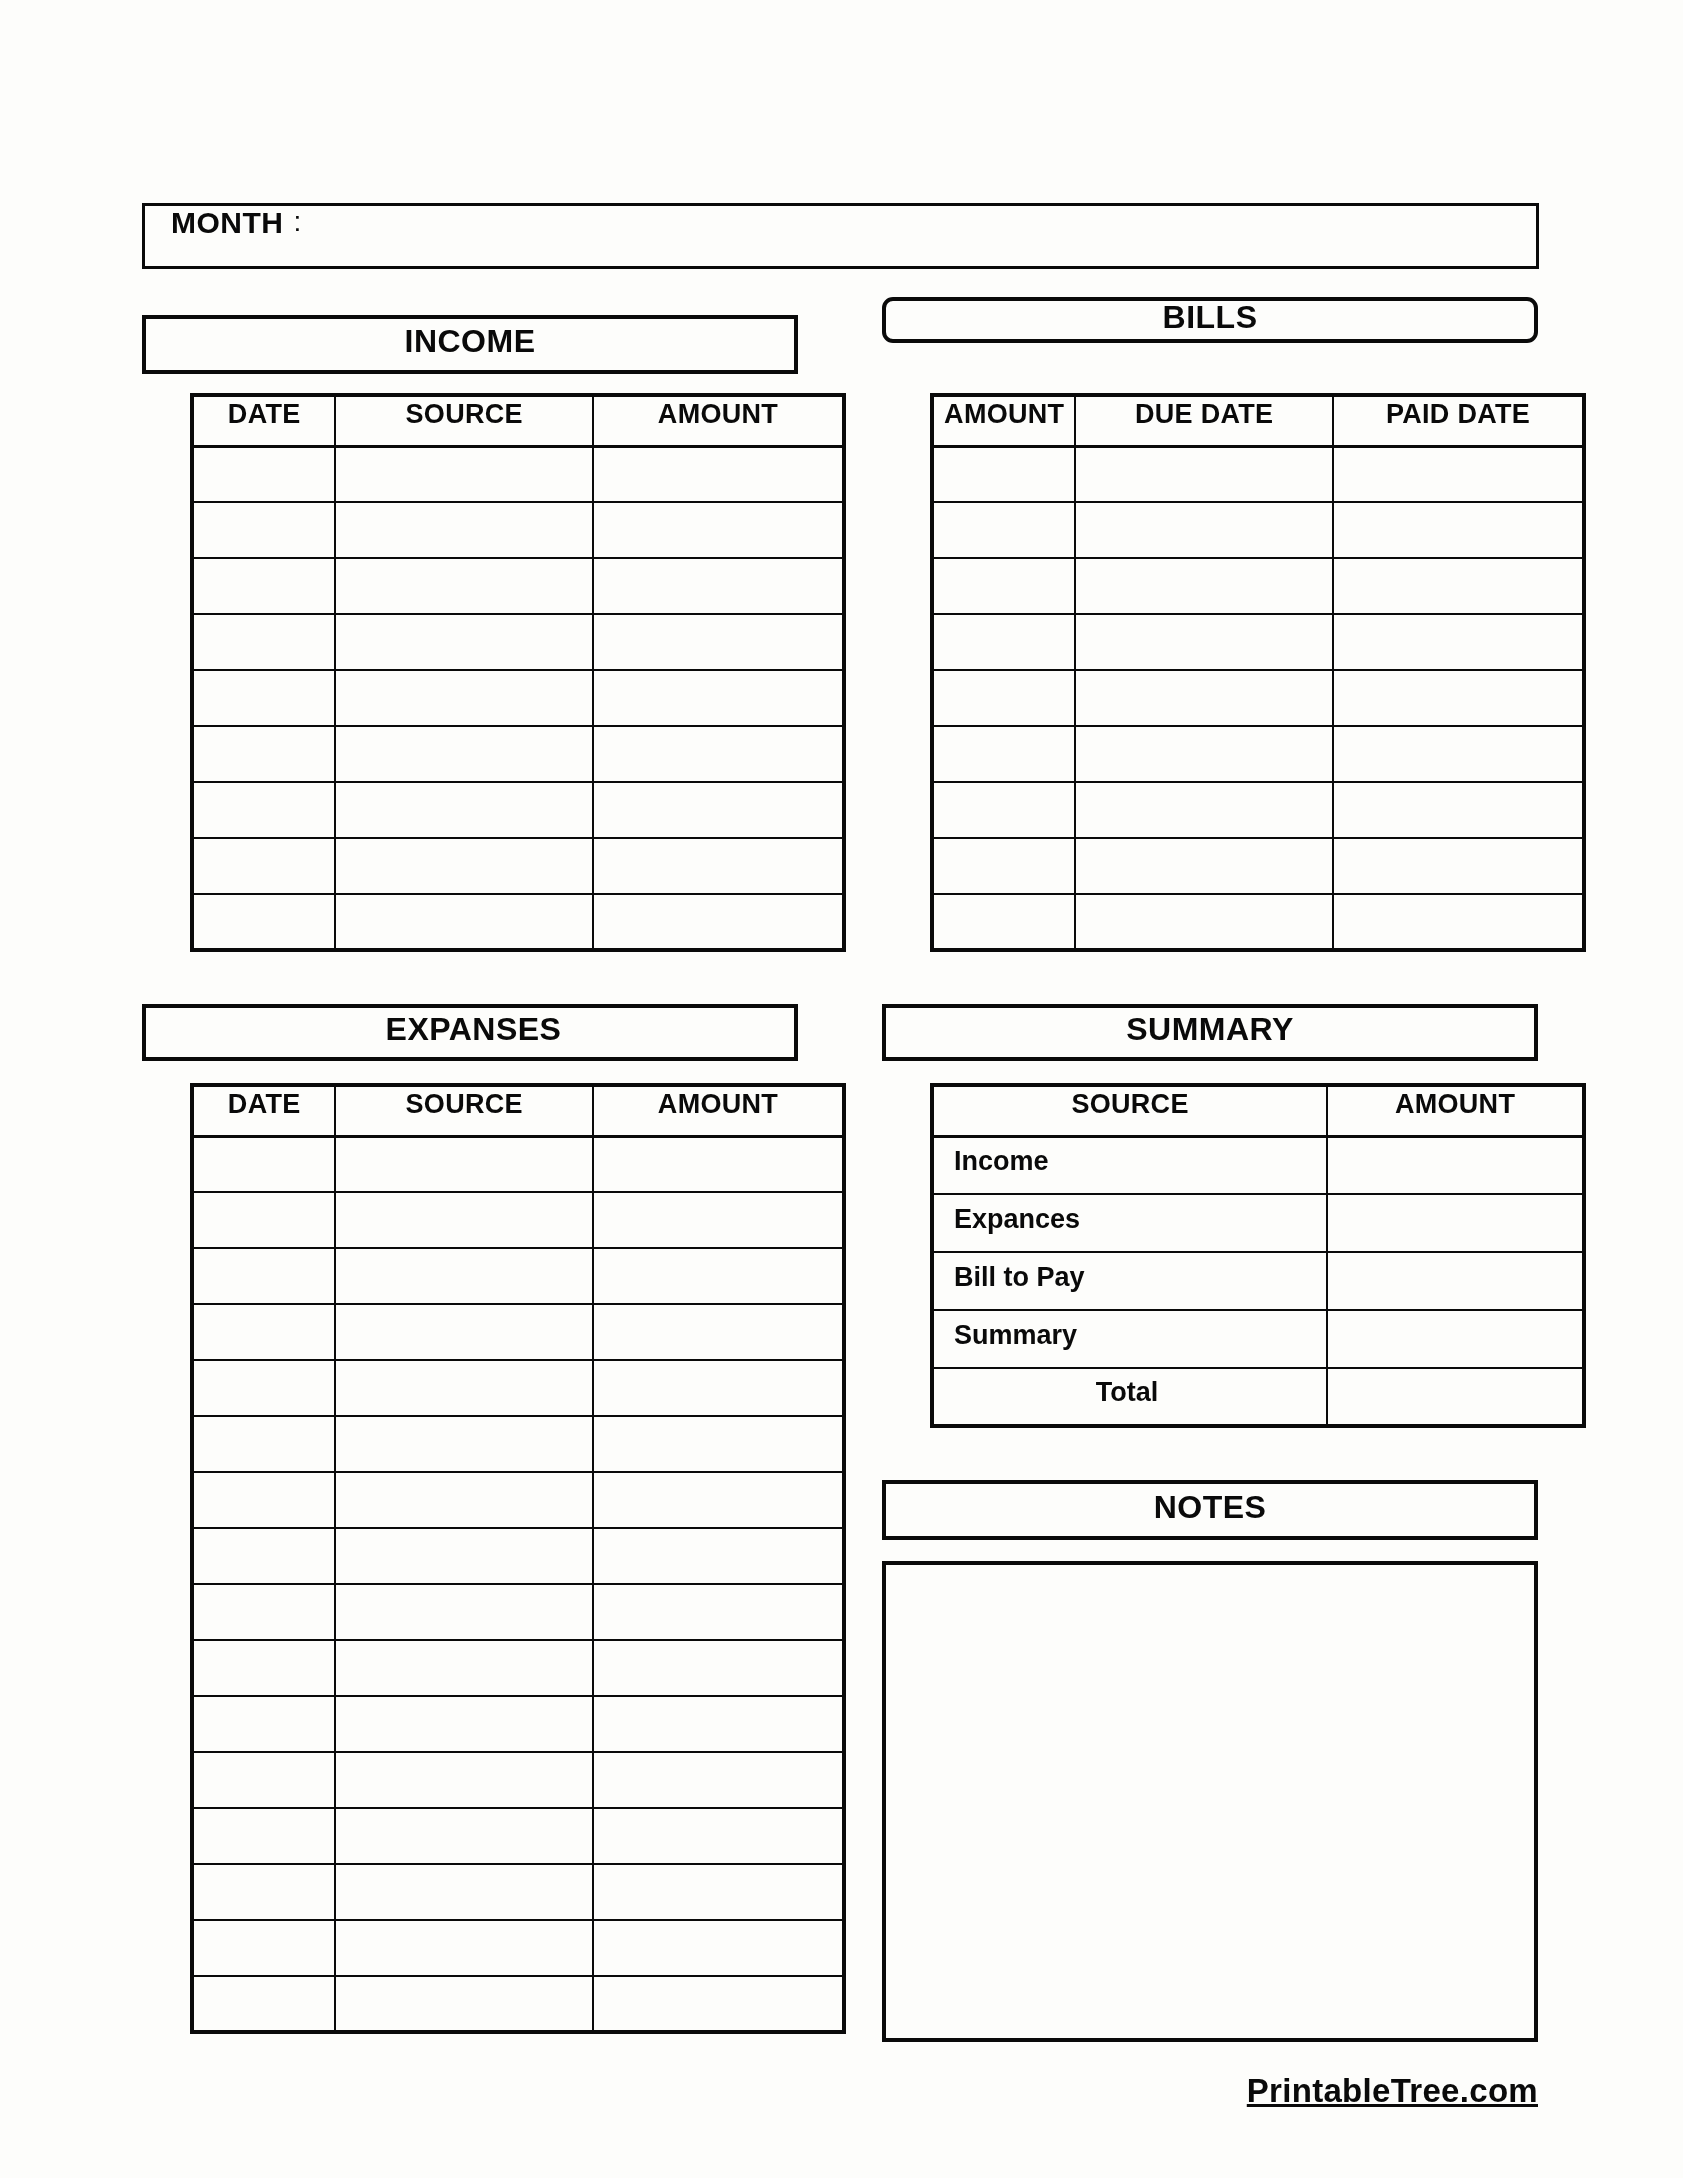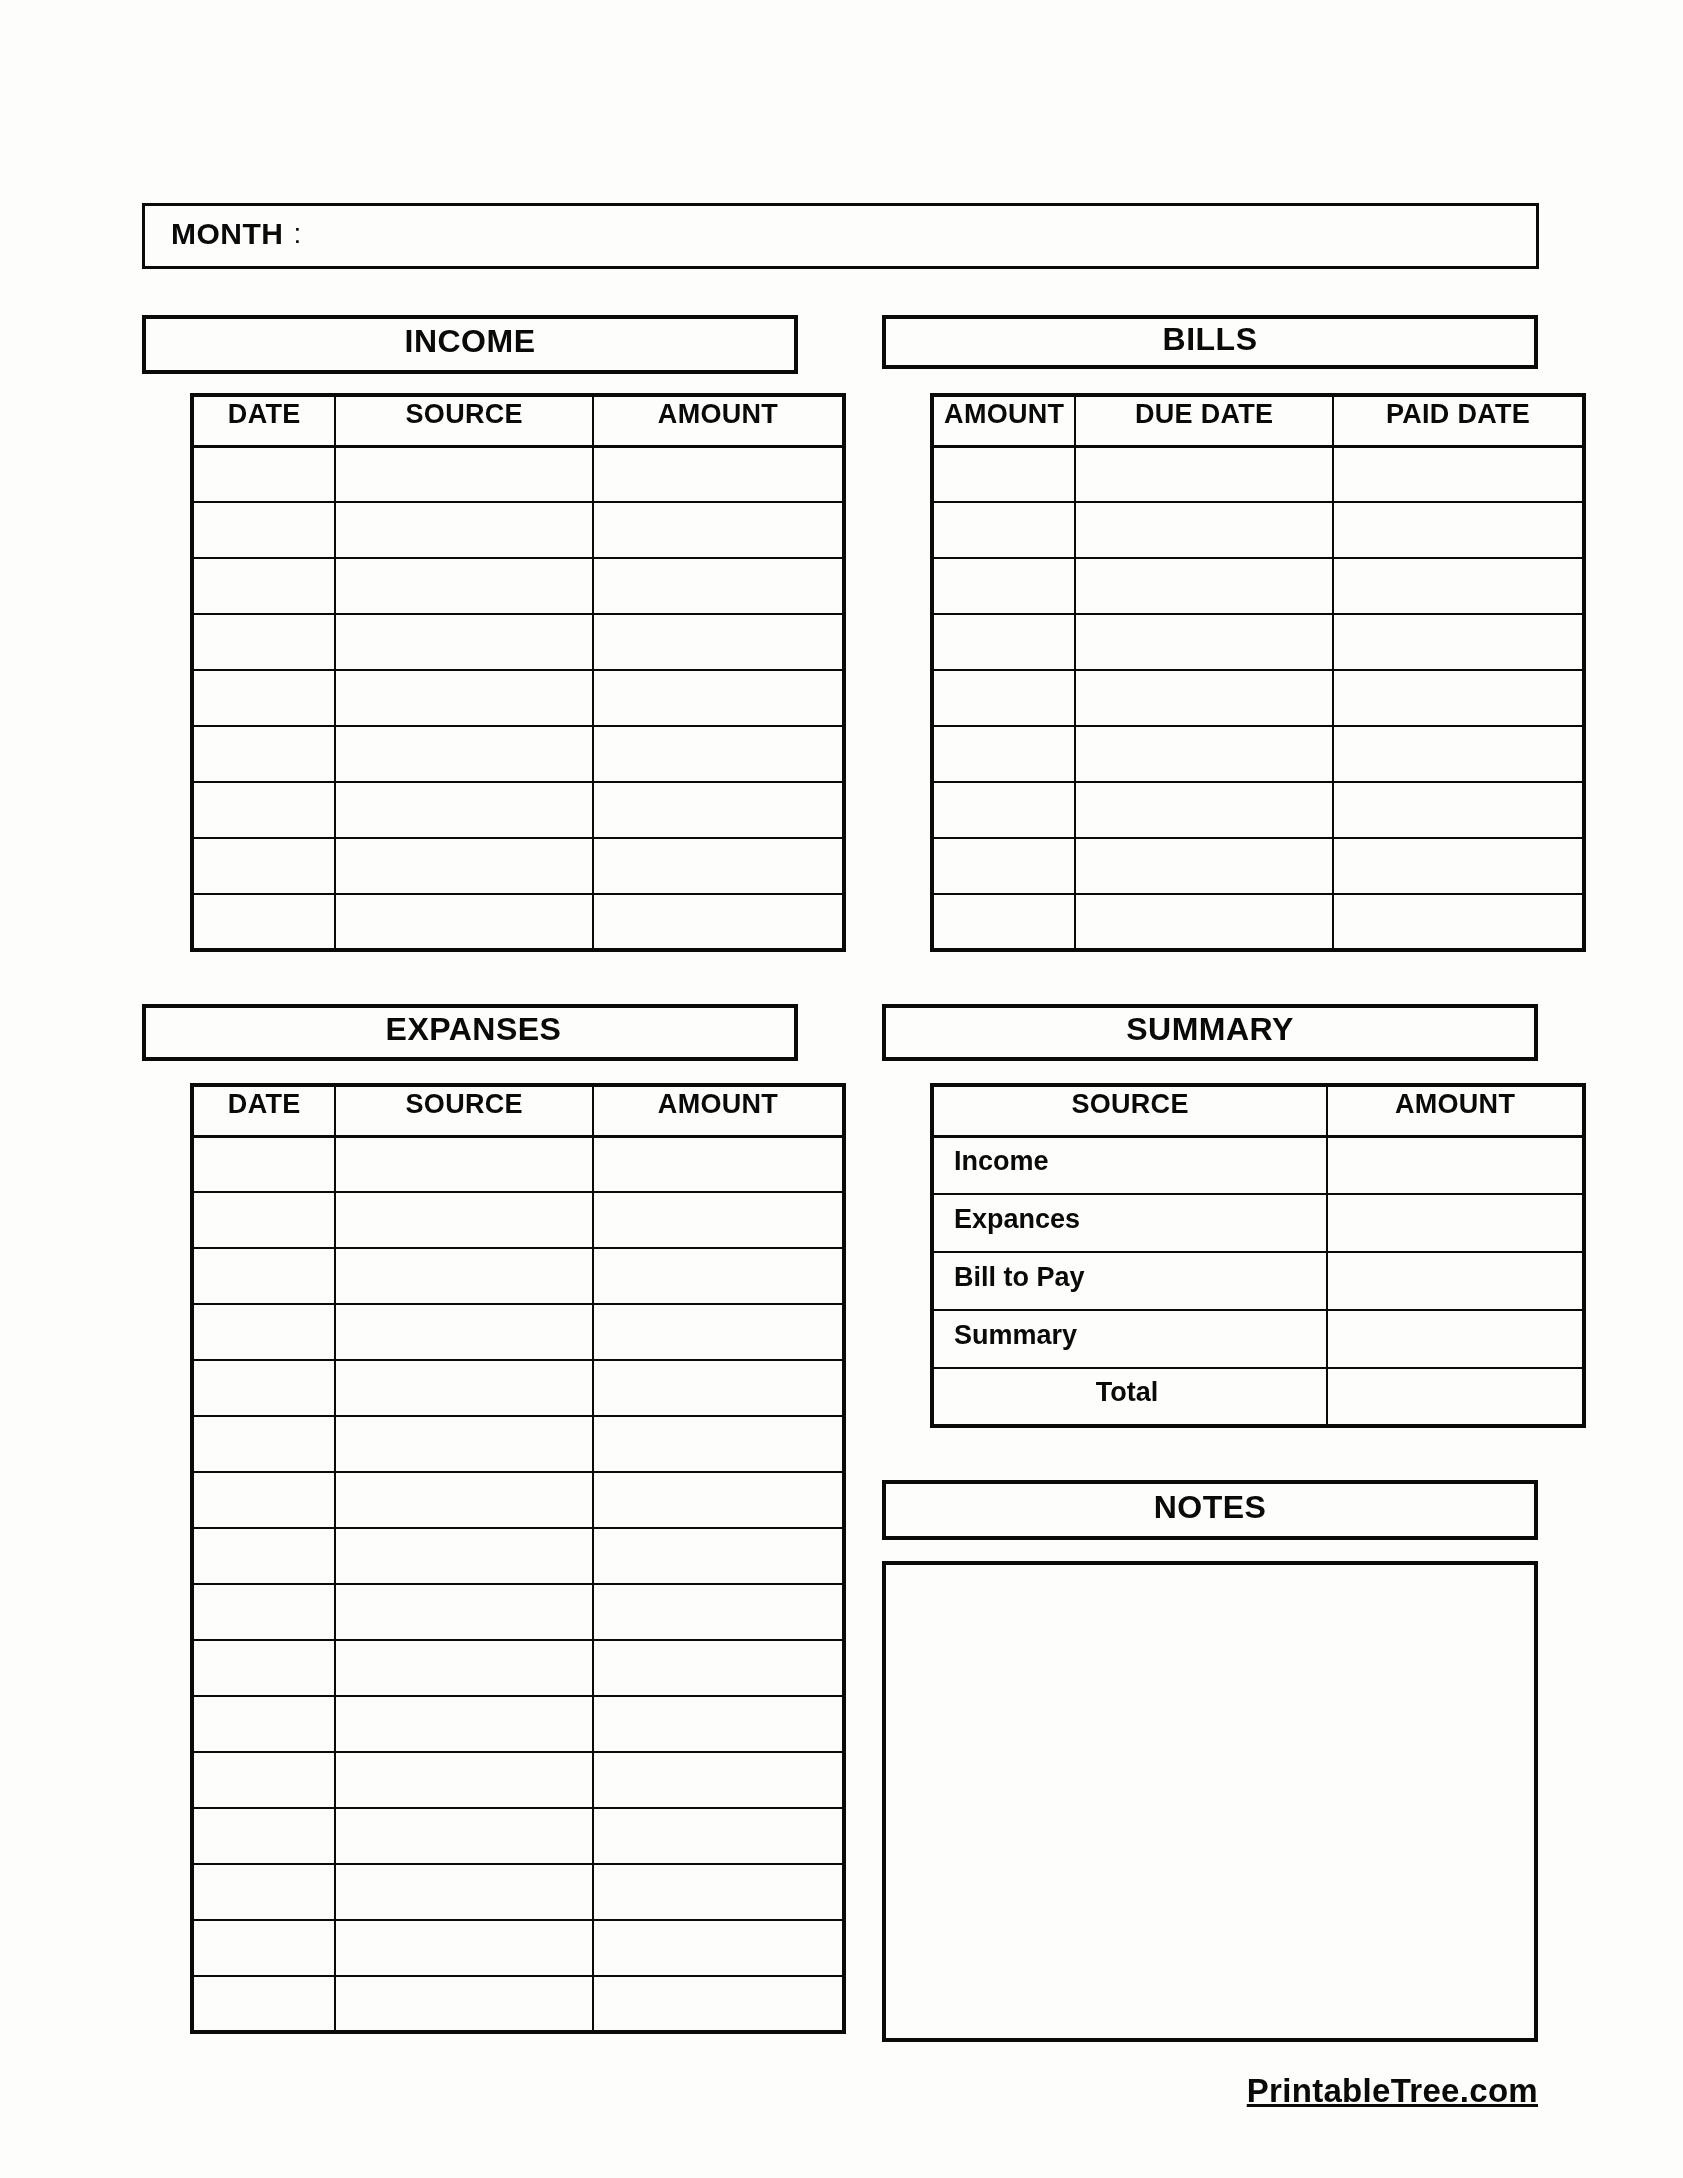--- a/index.html
+++ b/index.html
@@ -18,35 +18,35 @@
   .doc-title{
     left:142px;top:99px;width:1397px;height:99px;
     display:flex;align-items:center;justify-content:center;
     font-size:79px;font-weight:bold;letter-spacing:2px;
     white-space:nowrap;
   }
 
   .month-box{
     left:142px;top:203px;width:1397px;height:66px;
     border:3px solid #0a0a0a;
-    display:flex;align-items:center;
+    display:flex;
     padding-left:26px;padding-bottom:4px;
   }
   .month-box .lbl{font-size:30px;font-weight:bold;letter-spacing:0.5px;}
   .month-box .sep{font-size:28px;font-weight:normal;margin-left:10px;}
   .month-box .val{font-size:28px;margin-left:14px;flex:1;}
 
   .sec-box{
     border:4px solid #0a0a0a;
     display:flex;align-items:center;justify-content:center;
     font-size:32px;font-weight:bold;letter-spacing:0.5px;
     padding-bottom:6px;
   }
   .sec-income {left:142px;top:315px;width:656px;height:59px;}
-  .sec-bills  {left:882px;top:315px;width:656px;height:54px;}
+  .sec-bills  {left:882px;top:297px;width:656px;height:46px;border-radius:11px;}
   .sec-expanses{left:142px;top:1004px;width:656px;height:57px;padding-left:7px;}
   .sec-summary{left:882px;top:1004px;width:656px;height:57px;}
   .sec-notes  {left:882px;top:1480px;width:656px;height:60px;}
 
   table.grid{
     position:absolute;border-collapse:collapse;table-layout:fixed;
     width:656px;border:4px solid #0a0a0a;margin-left:48px;
   }
   table.grid th,table.grid td{
     border:2px solid #0a0a0a;

